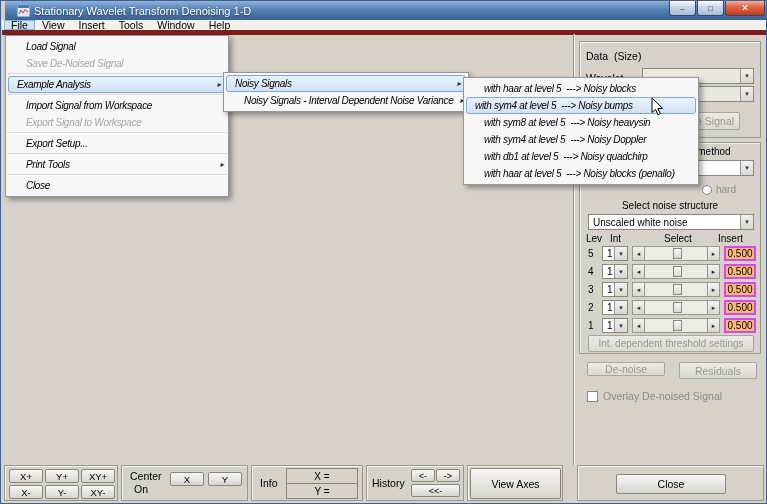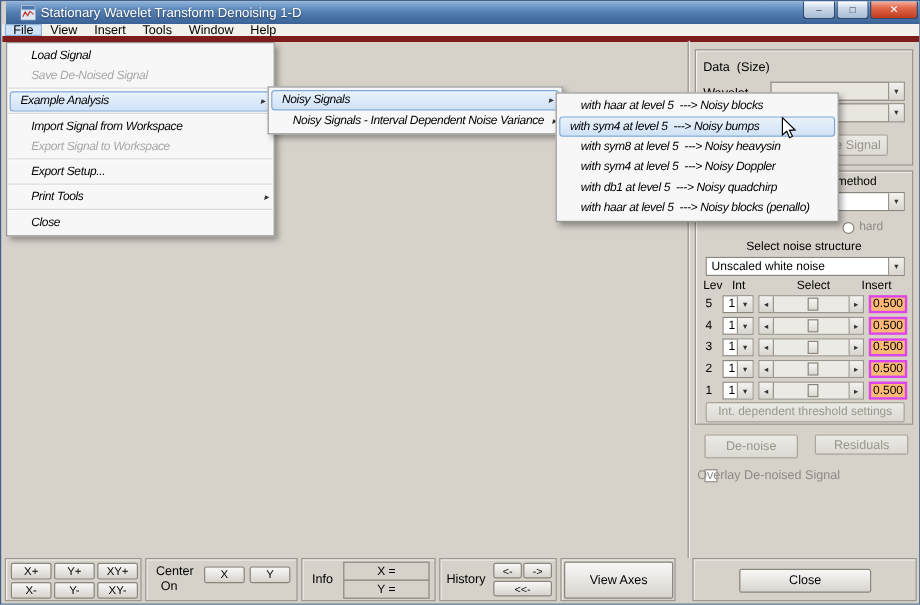--- a/index.html
+++ b/index.html
@@ -70,24 +70,24 @@
 .noise-title{top:57px;font-size:10px;}
 #combo-noise{left:8px;top:71px;width:166px;height:16px;}
 .hdr{position:absolute;top:90px;font-size:10px;}
 .h-lev{left:6px;}.h-int{left:30px;}.h-select{left:84px;}.h-thresh{left:138px;}
 .trow{position:absolute;left:0;width:100%;height:16px;}
 .tlev{position:absolute;left:8px;top:2px;font-size:10px;}
 .tcombo{left:22px;top:0;width:26px;height:15px;}
 .tslider{left:52px;top:0;width:88px;height:15px;}
 .tfield{left:144px;top:0;width:32px;height:15px;}
 #btn-intdep{left:8px;top:192px;width:166px;height:17px;font-size:10px;}
-#btn-denoise{left:586px;top:361px;width:78px;height:20px;}
+#btn-denoise{left:586px;top:361px;width:78px;height:14px;}
 #btn-residuals{left:678px;top:361px;width:78px;height:17px;}
 #overlay-check{left:586px;top:390px;}
-#overlay-label{left:580px;top:389px;font-size:10.5px;}
+#overlay-label{left:602px;top:389px;font-size:10.5px;}
 #frame-close{left:576px;top:464px;width:187px;height:36px;}
 #btn-close{left:38px;top:8px;width:110px;height:20px;}
 
 
 #frame-zoom{left:3px;top:464px;width:114px;height:36px;}
 .zbtn{width:34px;height:14px;font-size:9.5px;}
 #frame-center{left:120px;top:464px;width:127px;height:36px;}
 .center-l1{left:8px;top:4px;}
 .center-l2{left:12px;top:17px;}
 #btn-cx{left:48px;top:6px;width:34px;height:14px;font-size:9.5px;}

